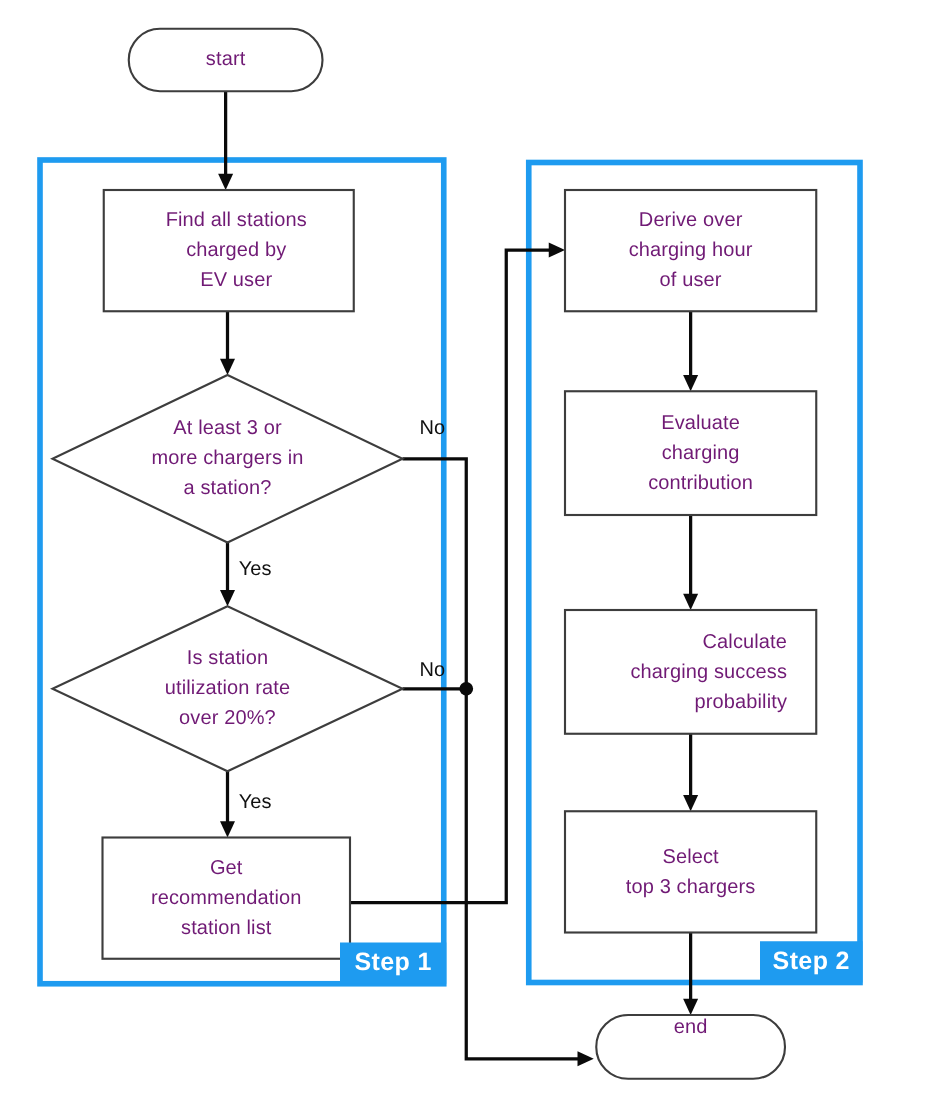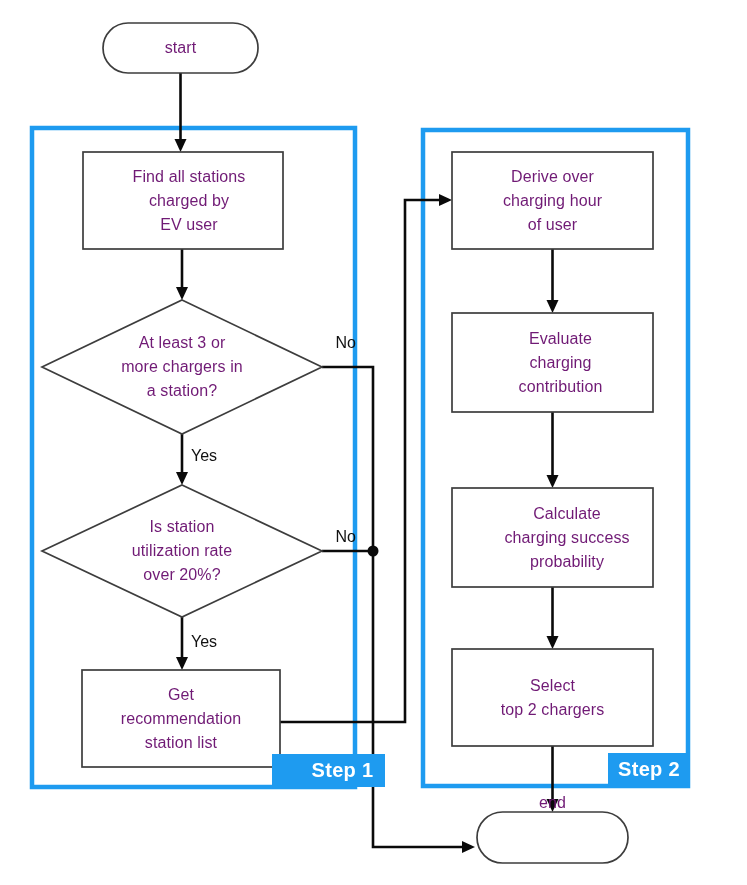--- a/index.html
+++ b/index.html
@@ -95,30 +95,30 @@
 station list</div>
 
   <div class="node-label" style="left:452px; top:152px; width:201px; height:97px;">Derive over
 charging hour
 of user</div>
 
   <div class="node-label" style="left:452px; top:313px; width:217px; height:99px;">Evaluate
 charging
 contribution</div>
 
-  <div class="node-label" style="left:452px; top:488px; width:230px; height:99px;">Calculate
+  <div class="node-label" style="left:452px; top:488px; width:230px; height:99px;text-align:right;">Calculate
 charging success
 probability</div>
 
   <div class="node-label" style="left:452px; top:649px; width:201px; height:97px;">Select
-top 2 chargers</div>
+top 3 chargers</div>
 
-  <div class="node-label" style="left:477px; top:777px; width:151px; height:51px;">end</div>
+  <div class="node-label" style="left:477px; top:796px; width:151px; height:51px;">end</div>
 
   <div class="edge-label right" style="left:322px; top:334px;">No</div>
   <div class="edge-label" style="left:191px; top:447px;">Yes</div>
   <div class="edge-label right" style="left:322px; top:528px;">No</div>
   <div class="edge-label" style="left:191px; top:633px;">Yes</div>
 
-  <div class="step-label" style="left:272px; top:754px; width:85px; height:33px;padding-left:28px;">Step 1</div>
+  <div class="step-label" style="left:272px; top:754px; width:85px; height:33px;">Step 1</div>
   <div class="step-label" style="left:608px; top:753px; width:82px; height:33px;">Step 2</div>
 
 </div>
 
 </body></html>

